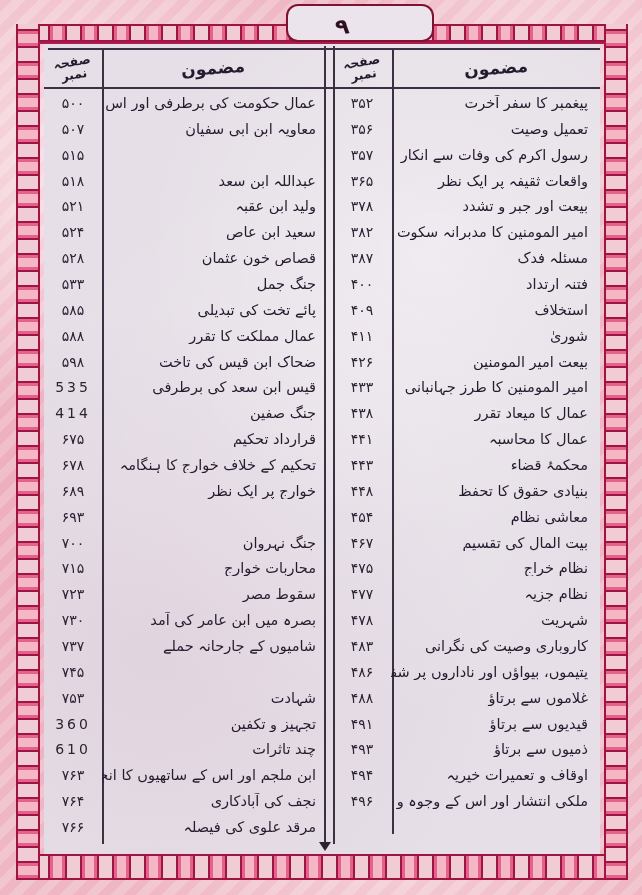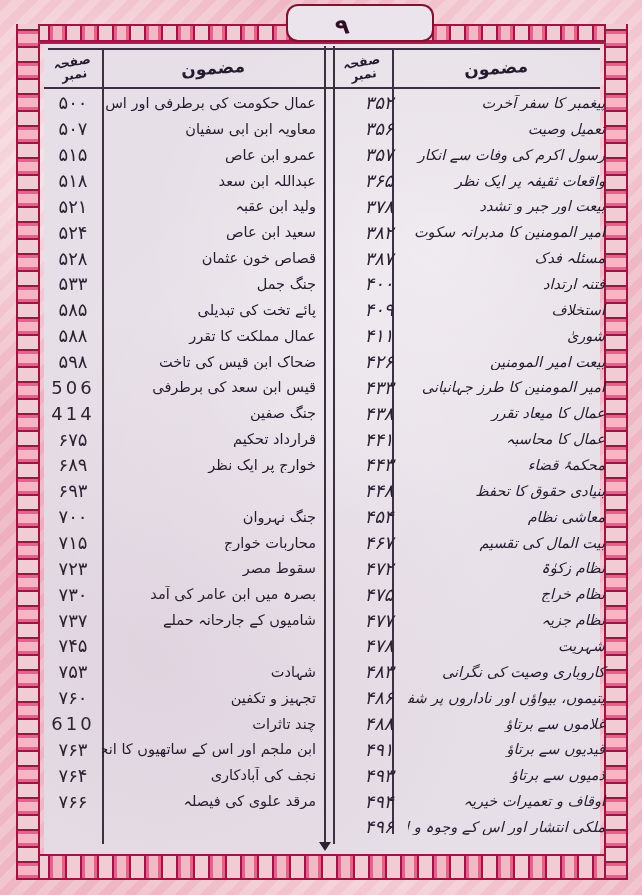--- a/index.html
+++ b/index.html
@@ -59,24 +59,24 @@
   .hdr{position:absolute;top:8px;height:36px;display:flex;align-items:center;justify-content:center;
        color:#241b2e;direction:rtl;}
   .hdr-subject{font-size:17px;font-weight:bold;transform:rotate(-4deg);}
   .hdr-pageno{font-size:12.5px;font-weight:bold;transform:rotate(-10deg);line-height:1.05;text-align:center;}
   .h-sub-right{left:348px;right:0;}
   .h-num-right{left:289px;width:59px;}
   .h-sub-left{left:58px;width:222px;}
   .h-num-left{left:0;width:58px;}
   
   .list{position:absolute;top:48px;}
-  .list-right{left:306px;width:267px;font-style:italic;}
+  .list-right{left:289px;width:267px;}
   .list-left{left:0;width:280px;}
   .row{height:25.86px;display:flex;align-items:center;color:#241b2e;}
-  .row .num{width:58px;flex:0 0 58px;text-align:center;font-size:18px;letter-spacing:3px;
+  .row .num{width:58px;flex:0 0 58px;text-align:center;font-size:14px;letter-spacing:3px;
             color:#2b2233;white-space:nowrap;overflow:hidden;}
   .row .ttl{flex:1;direction:rtl;text-align:right;font-size:14.5px;white-space:nowrap;
             overflow:hidden;padding-left:2px;}
   .list-right .ttl{padding-right:12px;}
   .list-left .ttl{padding-right:8px;}
   
   .tab{
     position:absolute;left:286px;top:4px;width:148px;height:38px;z-index:5;
     background:#ece4ec;border:2.5px solid #7e1230;border-radius:12px;box-sizing:border-box;
     display:flex;align-items:center;justify-content:center;
@@ -197,24 +197,20 @@
         <div class="row">
           <span class="num">۴۵۴</span>
           <span class="ttl">معاشی نظام</span>
         </div>
 
         <div class="row">
           <span class="num">۴۶۷</span>
           <span class="ttl">بیت المال کی تقسیم</span>
         </div>
 
-        <div class="row">
-          <span class="num">۴۷۲</span>
-          <span class="ttl">نظام زکوٰۃ</span>
-        </div>
 
         <div class="row">
           <span class="num">۴۷۵</span>
           <span class="ttl">نظام خراج</span>
         </div>
 
         <div class="row">
           <span class="num">۴۷۷</span>
           <span class="ttl">نظام جزیہ</span>
         </div>
@@ -267,21 +263,20 @@
           <span class="ttl">عمال حکومت کی برطرفی اور اس کے وجوہ</span>
         </div>
 
         <div class="row">
           <span class="num">۵۰۷</span>
           <span class="ttl">معاویہ ابن ابی سفیان</span>
         </div>
 
         <div class="row">
           <span class="num">۵۱۵</span>
-          <span class="ttl">عمرو ابن عاص</span>
         </div>
 
         <div class="row">
           <span class="num">۵۱۸</span>
           <span class="ttl">عبداللہ ابن سعد</span>
         </div>
 
         <div class="row">
           <span class="num">۵۲۱</span>
           <span class="ttl">ولید ابن عقبہ</span>
@@ -311,34 +306,38 @@
           <span class="num">۵۸۸</span>
           <span class="ttl">عمال مملکت کا تقرر</span>
         </div>
 
         <div class="row">
           <span class="num">۵۹۸</span>
           <span class="ttl">ضحاک ابن قیس کی تاخت</span>
         </div>
 
         <div class="row">
-          <span class="num">506</span>
+          <span class="num">535</span>
           <span class="ttl">قیس ابن سعد کی برطرفی</span>
         </div>
 
         <div class="row">
           <span class="num">414</span>
           <span class="ttl">جنگ صفین</span>
         </div>
 
         <div class="row">
           <span class="num">۶۷۵</span>
           <span class="ttl">قرارداد تحکیم</span>
         </div>
 
+        <div class="row">
+          <span class="num">۶۷۸</span>
+          <span class="ttl">تحکیم کے خلاف خوارج کا ہنگامہ</span>
+        </div>
 
         <div class="row">
           <span class="num">۶۸۹</span>
           <span class="ttl">خوارج پر ایک نظر</span>
         </div>
 
         <div class="row">
           <span class="num">۶۹۳</span>
         </div>
 
@@ -370,21 +369,21 @@
         <div class="row">
           <span class="num">۷۴۵</span>
         </div>
 
         <div class="row">
           <span class="num">۷۵۳</span>
           <span class="ttl">شہادت</span>
         </div>
 
         <div class="row">
-          <span class="num">۷۶۰</span>
+          <span class="num">360</span>
           <span class="ttl">تجہیز و تکفین</span>
         </div>
 
         <div class="row">
           <span class="num">610</span>
           <span class="ttl">چند تاثرات</span>
         </div>
 
         <div class="row">
           <span class="num">۷۶۳</span>

